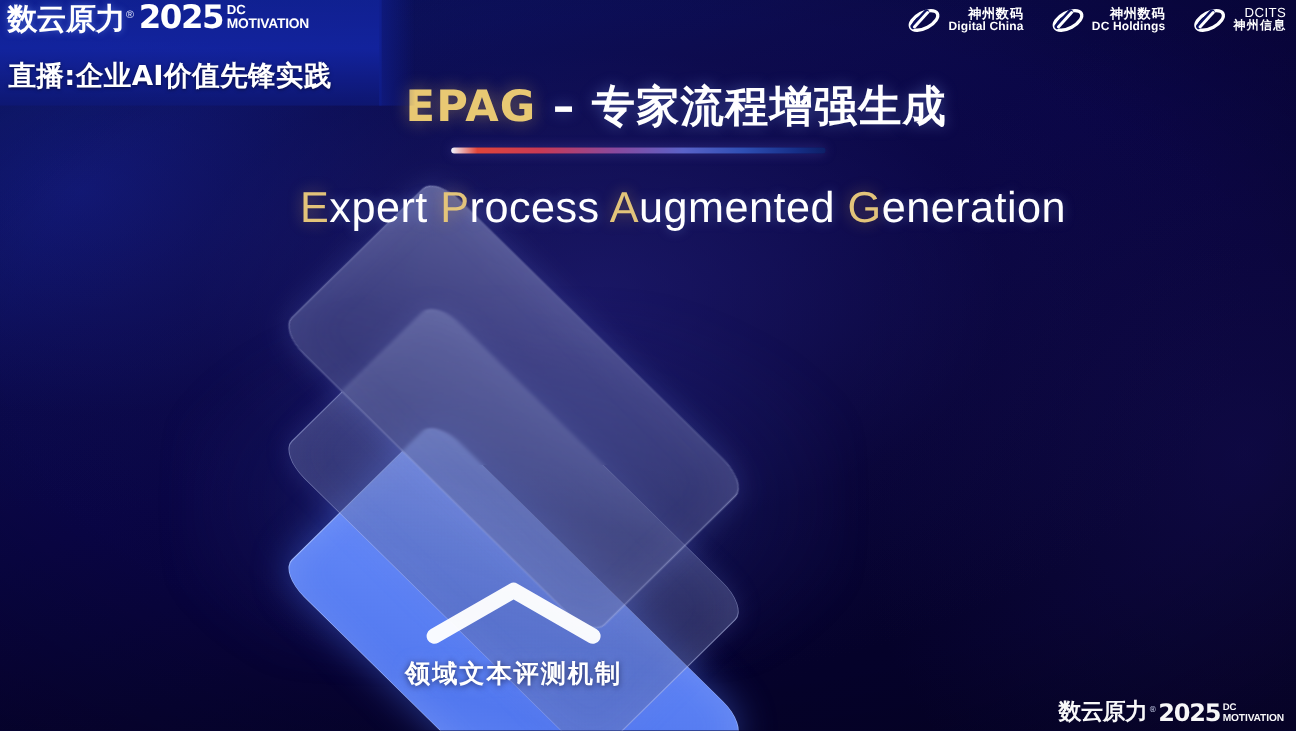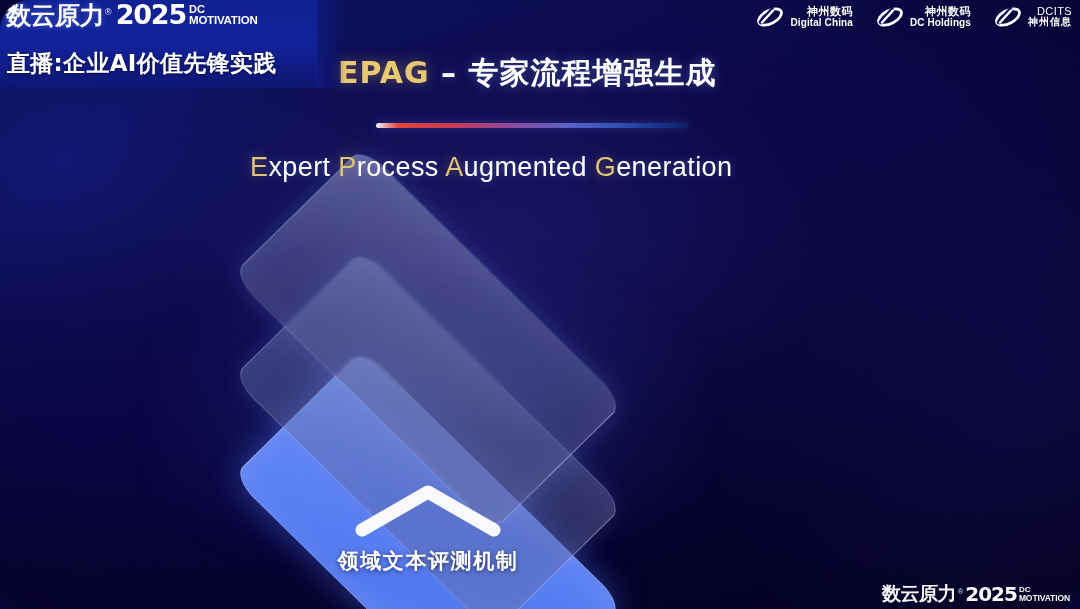--- a/index.html
+++ b/index.html
@@ -12,21 +12,20 @@
   
   .stage{
     position:relative;
     width:1080px; height:609px;
     overflow:hidden;
     background:
       radial-gradient(ellipse 700px 420px at 46% 40%, rgba(36,34,120,0.60) 0%, rgba(20,16,80,0.22) 48%, rgba(0,0,0,0) 78%),
       radial-gradient(ellipse 520px 340px at 6% 26%, rgba(23,32,140,0.58) 0%, rgba(12,14,80,0.18) 55%, rgba(0,0,0,0) 80%),
       radial-gradient(ellipse 460px 520px at 96% 62%, rgba(26,18,96,0.42) 0%, rgba(0,0,0,0) 72%),
       linear-gradient(158deg, #0d1f78 0%, #0a1160 13%, #0b0a4d 28%, #090544 45%, #070335 62%, #05022a 80%, #050128 100%);
-    border-radius: 30px;
   }
   .vignette{
     position:absolute; inset:0;
     background:radial-gradient(ellipse 95% 88% at 50% 48%, rgba(0,0,0,0) 52%, rgba(0,0,0,0.42) 100%);
     pointer-events:none;
   }
 
   
   .hdr-left{
     position:absolute; left:0; top:0; width:318px; height:88px;
@@ -82,37 +81,37 @@
   .p-txt{ display:flex; flex-direction:column; line-height:1.08;align-items:flex-end; }
   .p-cn{ font-size:11px; font-weight:bold; color:#ffffff; letter-spacing:0.5px;
          font-family:"DejaVu Sans","Liberation Sans",sans-serif; }
   .p-en{ font-size:10px; font-weight:bold; color:#ffffff; letter-spacing:0.1px; }
   .p-big{ font-size:11px; font-weight:normal; color:#ffffff; letter-spacing:0.4px; line-height:1; }
   .p-sub{ font-size:10px; font-weight:bold; color:#ffffff; letter-spacing:1px;
           font-family:"DejaVu Sans","Liberation Sans",sans-serif; }
 
   
   .title-main{
-    position:absolute; left:338px; top:53px; z-index:25;
-    font-size:30px; font-weight:bold; letter-spacing:1px; white-space:nowrap;
+    position:absolute; left:338px; top:65px; z-index:25;
+    font-size:36px; font-weight:bold; letter-spacing:1px; white-space:nowrap;
     font-family:"DejaVu Sans","Liberation Sans",sans-serif;
   }
   .t-gold{ color:#e8c873; text-shadow:0 0 14px rgba(220,180,90,0.45); }
   .t-white{ color:#ffffff; text-shadow:0 0 12px rgba(140,170,255,0.40); }
 
   .divider{
     position:absolute; left:376px; top:123px; width:312px; height:5px; z-index:25;
     border-radius:3px;
     background:linear-gradient(90deg,#f0f4ff 0%,#e0453a 7%,#c93a55 24%,#8a4a9e 44%,#5a63c8 62%,#2f4fb4 78%,#162f88 92%,#0d1f66 100%);
     box-shadow:0 0 10px rgba(120,110,220,0.35);
   }
 
   .subtitle{
     position:absolute; left:250px; top:152px; z-index:25;
-    font-size:27px; letter-spacing:0.4px; white-space:nowrap;
+    font-size:36px; letter-spacing:0.4px; white-space:nowrap;
     font-family:"Liberation Sans","DejaVu Sans",sans-serif;
   }
   .cap{ color:#e3c47a; text-shadow:0 0 12px rgba(210,170,90,0.45); }
   .rest{ color:#ffffff; text-shadow:0 0 10px rgba(150,180,255,0.35); }
 
   
   .diagram{
     position:absolute; left:0; top:214px; width:856px; height:380px; z-index:20;
   }
   .layer{

